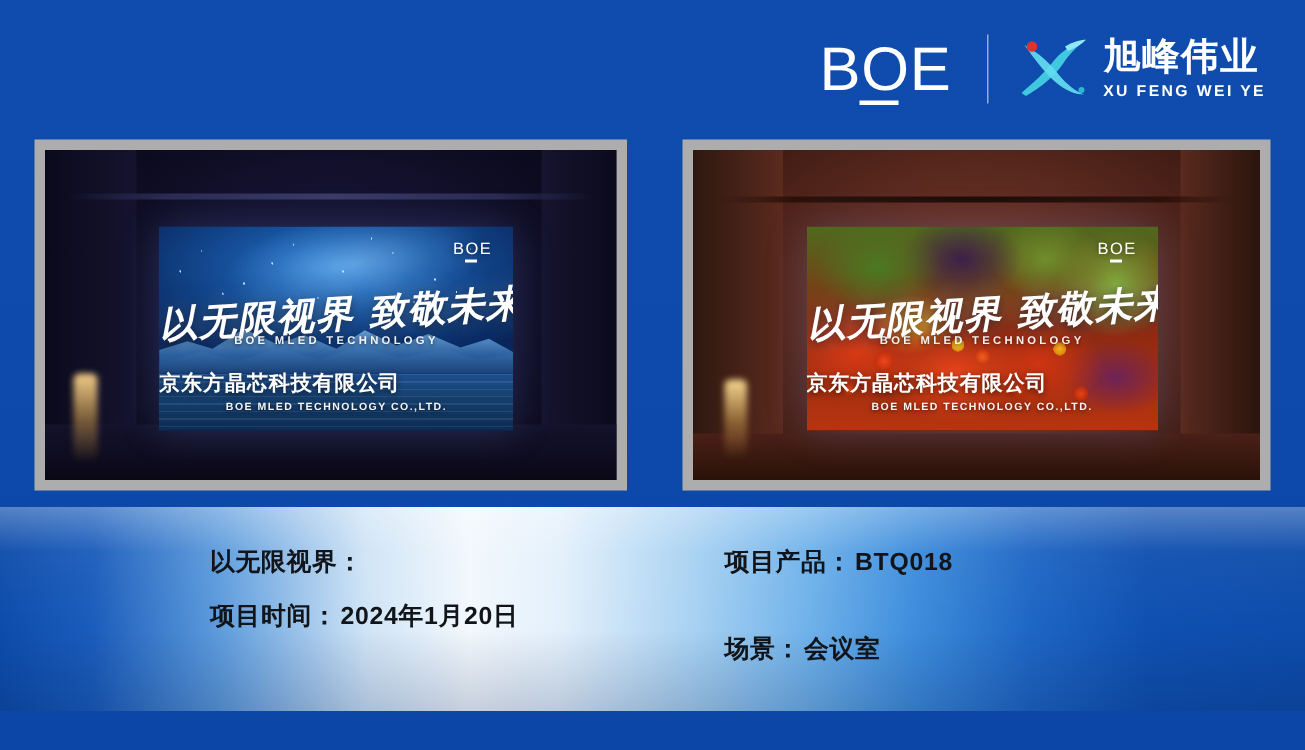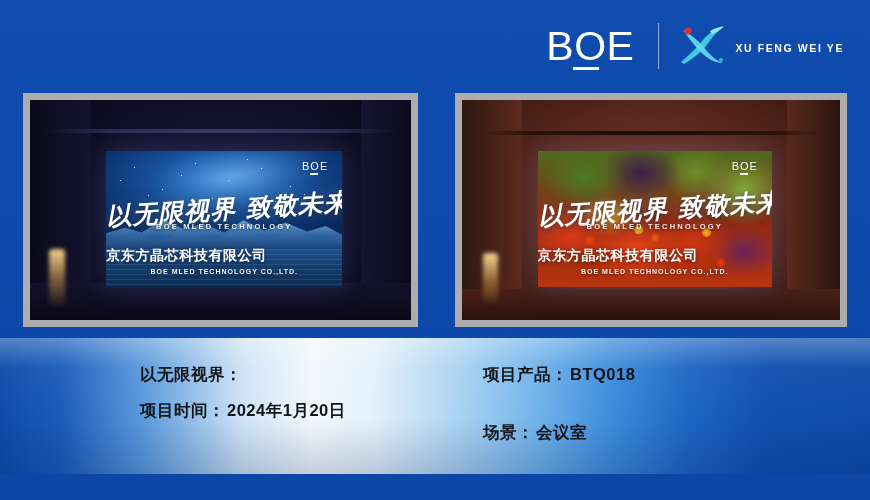--- a/index.html
+++ b/index.html
@@ -400,20 +400,21 @@
 
     <div class="partner-logo">
       <svg class="partner-mark" viewBox="0 0 100 92">
         <path d="M8 78 C 24 64, 38 52, 52 34 C 62 22, 74 14, 90 10 C 80 18, 72 26, 64 38 C 52 56, 34 70, 14 82 Z" fill="#3fc8e0"></path>
         <path d="M12 14 C 30 24, 46 38, 58 54 C 68 66, 80 76, 92 80 C 78 80, 66 74, 54 64 C 40 52, 26 34, 12 14 Z" fill="#63dcee" opacity="0.92"></path>
         <path d="M66 16 C 76 10, 86 7, 94 7 C 88 13, 80 18, 70 22 Z" fill="#8fe8f5"></path>
         <circle cx="22" cy="16" r="7" fill="#e03030"></circle>
         <circle cx="88" cy="74" r="4" fill="#2ab8d2"></circle>
       </svg>
       <div class="partner-names">
+        <span class="partner-cn">旭峰伟业</span>
         <span class="partner-en">XU FENG WEI YE</span>
       </div>
     </div>
   </div>
 
   <div class="photo-frame" id="photo-left">
     <div class="photo-inner">
       <div class="room-dark">
         <div class="wall-l"></div>
         <div class="wall-r"></div>

